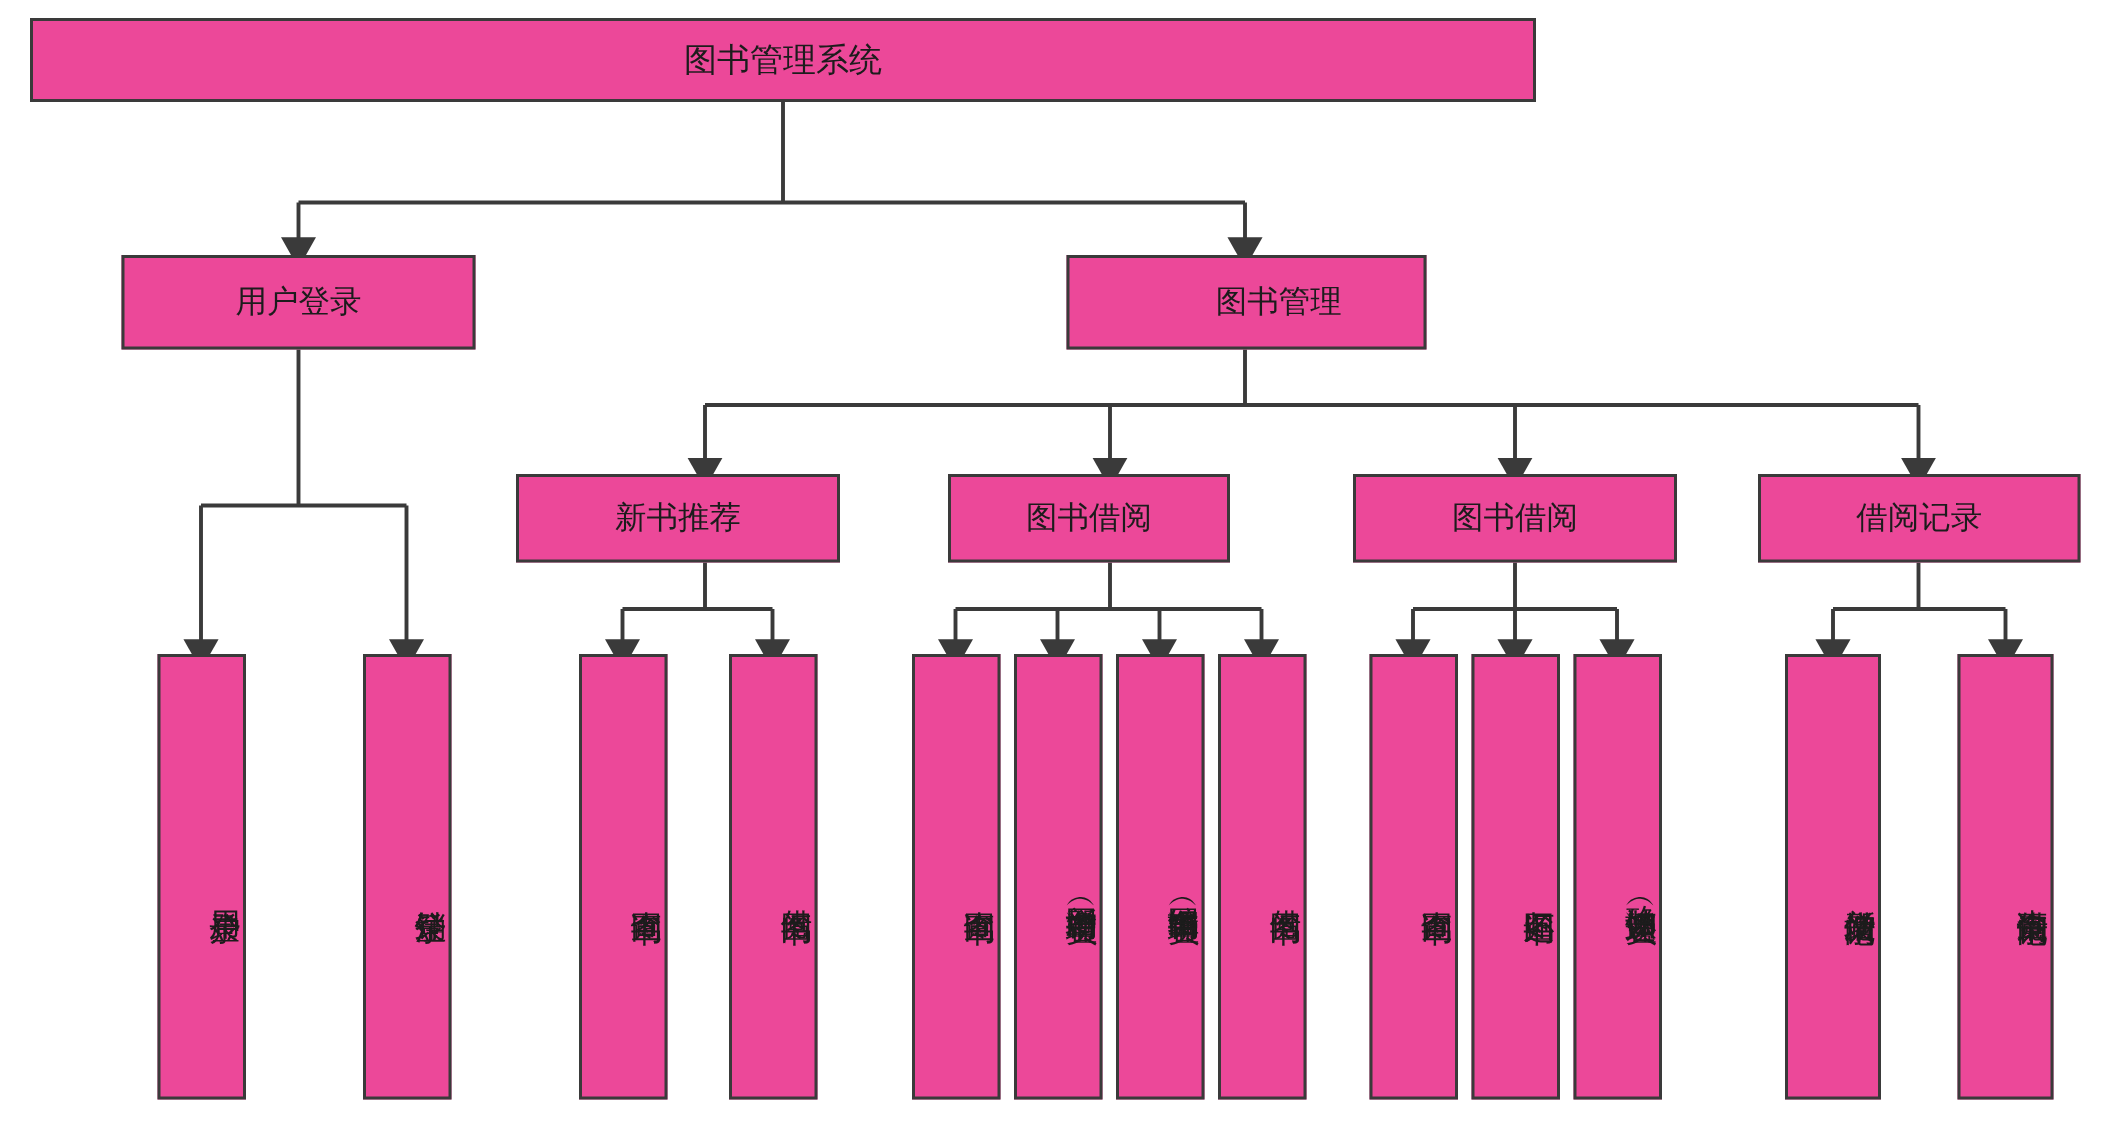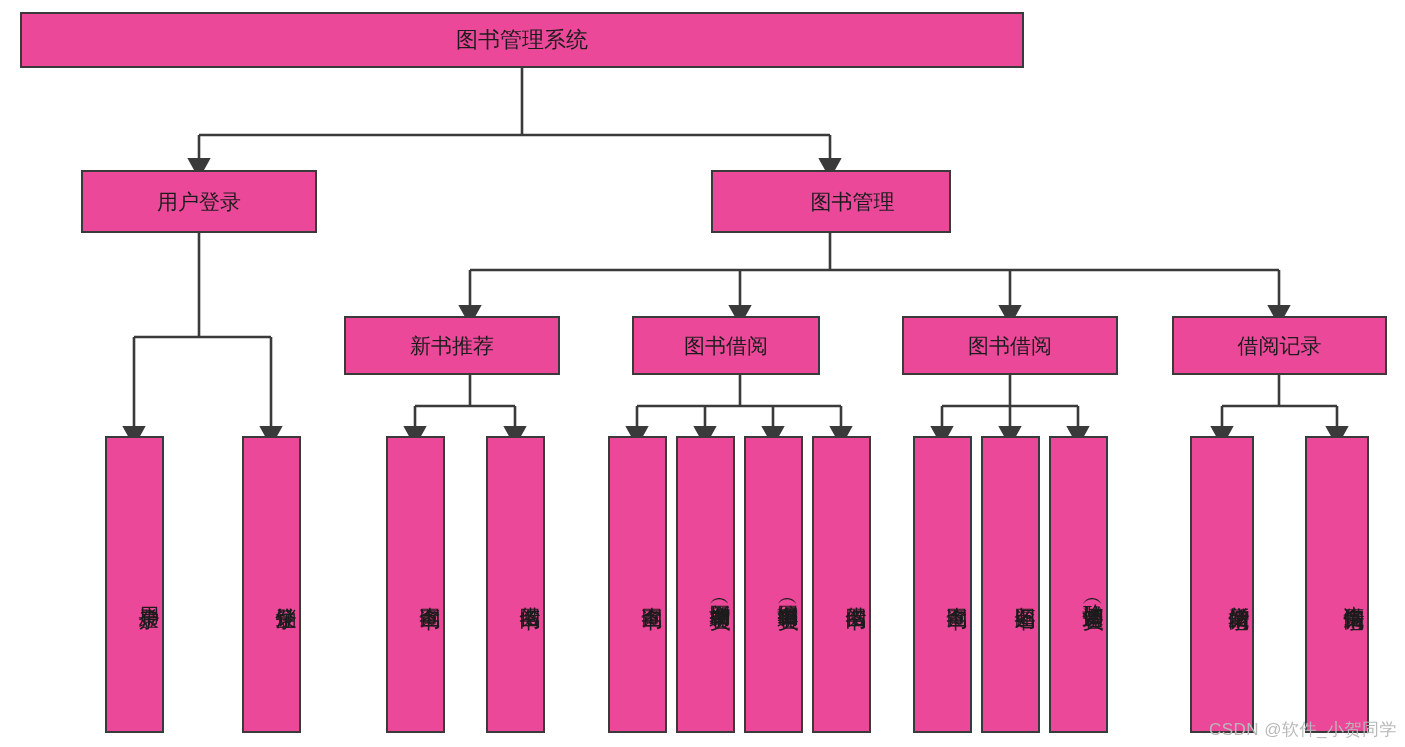--- a/index.html
+++ b/index.html
@@ -94,14 +94,13 @@
   <div class="node leaf" style="left:744px;top:436px;width:59px;height:297px;">编辑图书（管理员）</div>
   <div class="node leaf" style="left:812px;top:436px;width:59px;height:297px;">借阅图书</div>
 
   <div class="node leaf" style="left:913px;top:436px;width:59px;height:297px;">查询图书</div>
   <div class="node leaf" style="left:981px;top:436px;width:59px;height:297px;">归还图书</div>
   <div class="node leaf" style="left:1049px;top:436px;width:59px;height:297px;">确认归还（管理员）</div>
 
   <div class="node leaf" style="left:1190px;top:436px;width:64px;height:297px;">新增借阅记录</div>
   <div class="node leaf" style="left:1305px;top:436px;width:64px;height:297px;">查询借阅记录</div>
 
-  <div class="wm">CSDN @软件_小贺同学</div>
 </div>
 
 </body></html>

